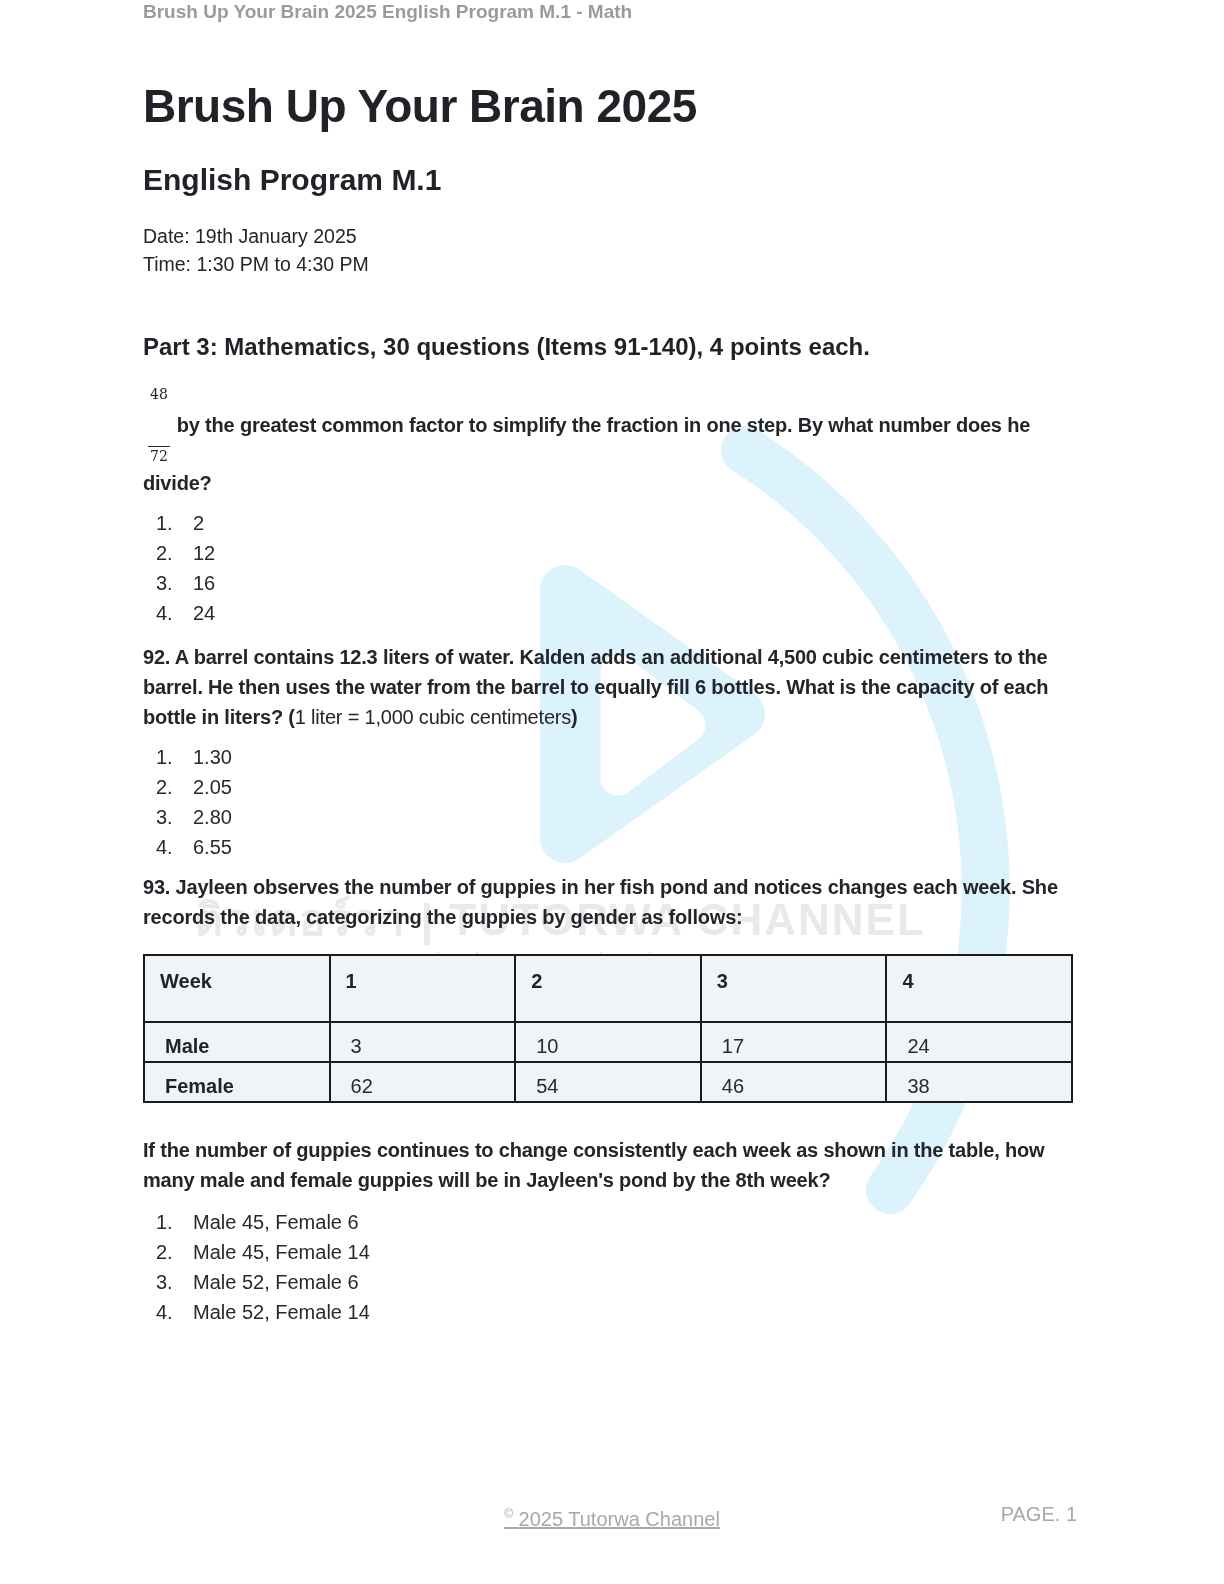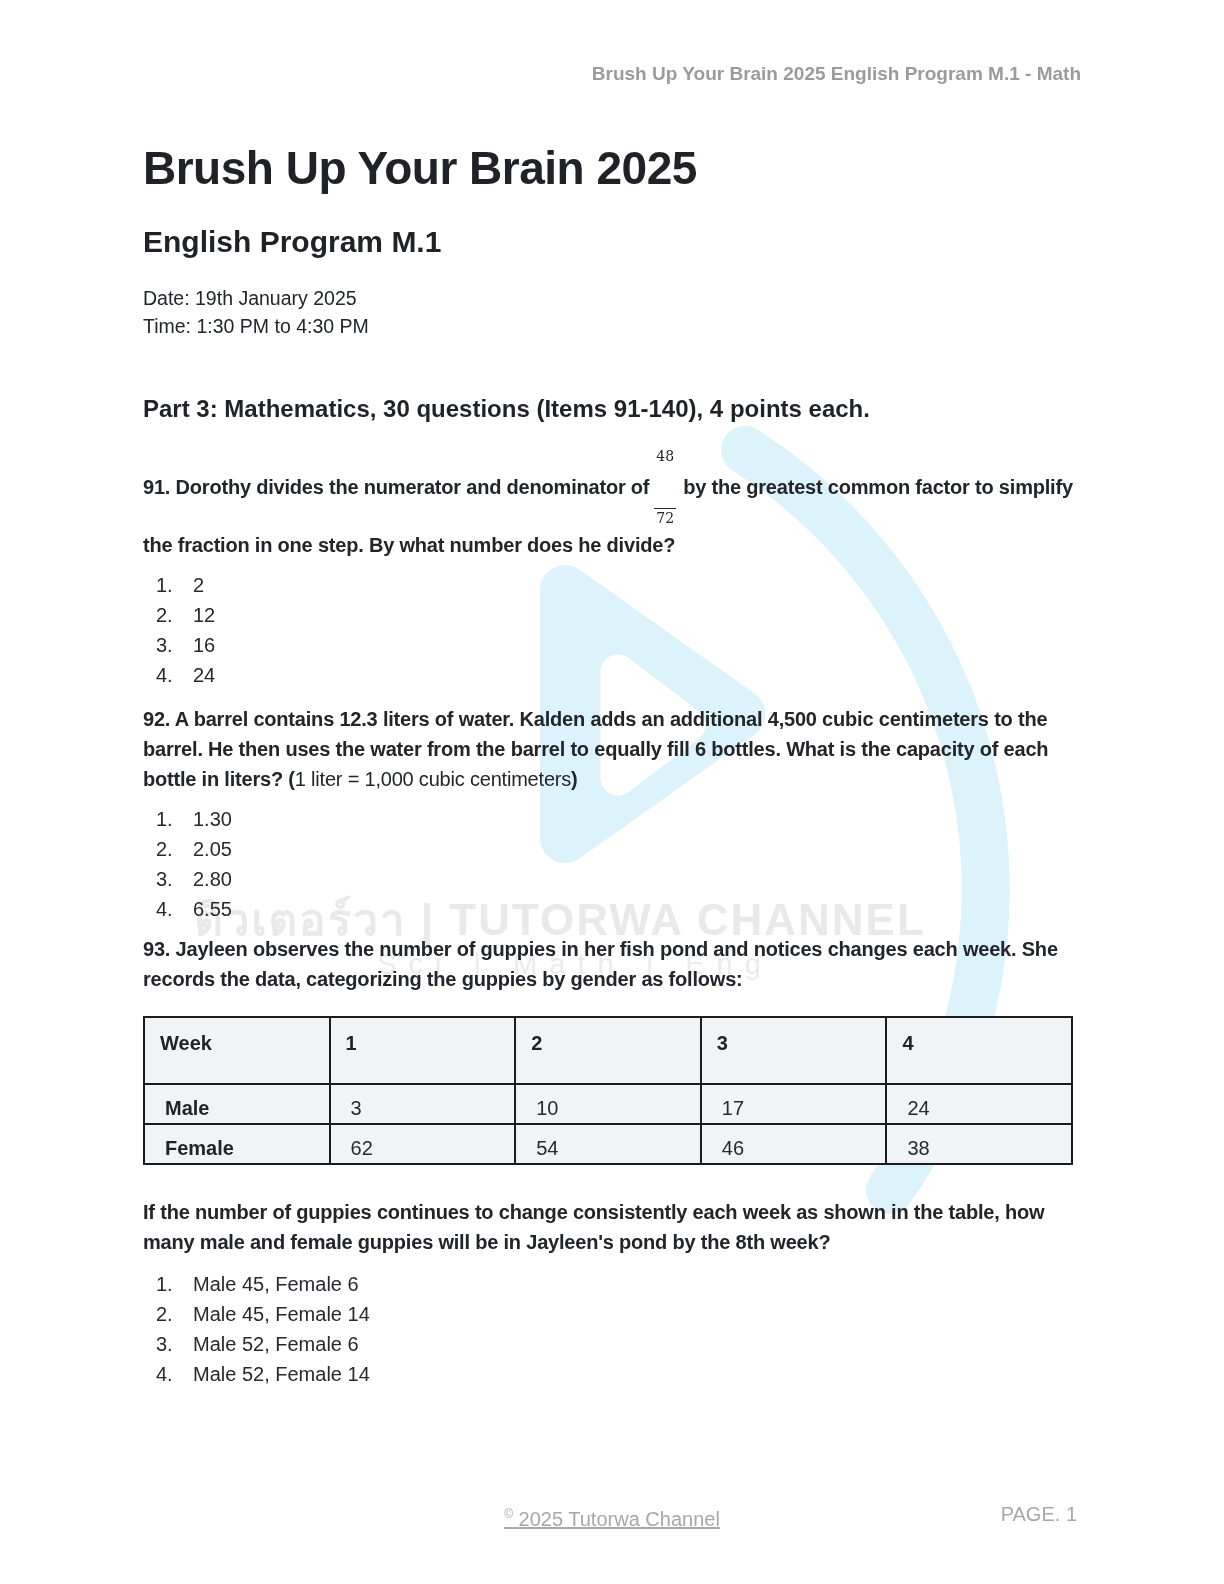--- a/index.html
+++ b/index.html
@@ -17,21 +17,21 @@
     white-space:nowrap; font-size:44px; font-weight:bold; letter-spacing:2px;
     color:#e9e9e9;
   }
   .wm-tagline {
     position:absolute; top:948px; left:575px; transform:translateX(-50%);
     white-space:nowrap; font-size:29px; letter-spacing:12px;
     color:#ebebeb;
   }
   .content { position:relative; padding:0 143px; }
   .running-head {
-    padding-top:62px; text-align:right;
+    text-align:left;
     font-size:19px; font-weight:bold; color:#9b9b9b; line-height:24px;
   }
   .title { margin:56px 0 0 0; font-size:46px; line-height:52px; font-weight:bold; color:#1f2227; letter-spacing:-0.5px; }
   .subtitle { margin:30px 0 0 0; font-size:30px; line-height:36px; font-weight:bold; color:#1f2227; }
   .meta { margin-top:24px; font-size:19.5px; line-height:28px; color:#22252a; }
   .section-heading { margin:54px 0 0 0; font-size:24px; line-height:30px; font-weight:bold; color:#1f2227; }
   .question { margin:24px 0 0 0; font-size:20px; line-height:30px; font-weight:bold; letter-spacing:-0.2px; width:940px; }
   .question .normal-seg { font-weight:normal; }
   .q92 { margin-top:14px; }
   .q93 { margin-top:10px; }
@@ -93,21 +93,21 @@
     <h1 class="title">Brush Up Your Brain 2025</h1>
     <h2 class="subtitle">English Program M.1</h2>
 
     <div class="meta">
       <div>Date: 19th January 2025</div>
       <div>Time: 1:30 PM to 4:30 PM</div>
     </div>
 
     <h3 class="section-heading">Part 3: Mathematics, 30 questions (Items 91-140), 4 points each.</h3>
 
-    <p class="question q91"><span>91. Dorothy divides the numerator and denominator of</span><span class="frac">
+    <p class="question q91"><span class="frac">
           <span class="numtop">48</span>
           <span class="den">72</span>
         </span><span>by the greatest common factor to simplify the fraction in one step. By what number does he divide?</span></p>
 
     <div class="options">
       <div class="option">
         <span class="num">1.</span>
         <span class="label">2</span>
       </div>
       <div class="option">

